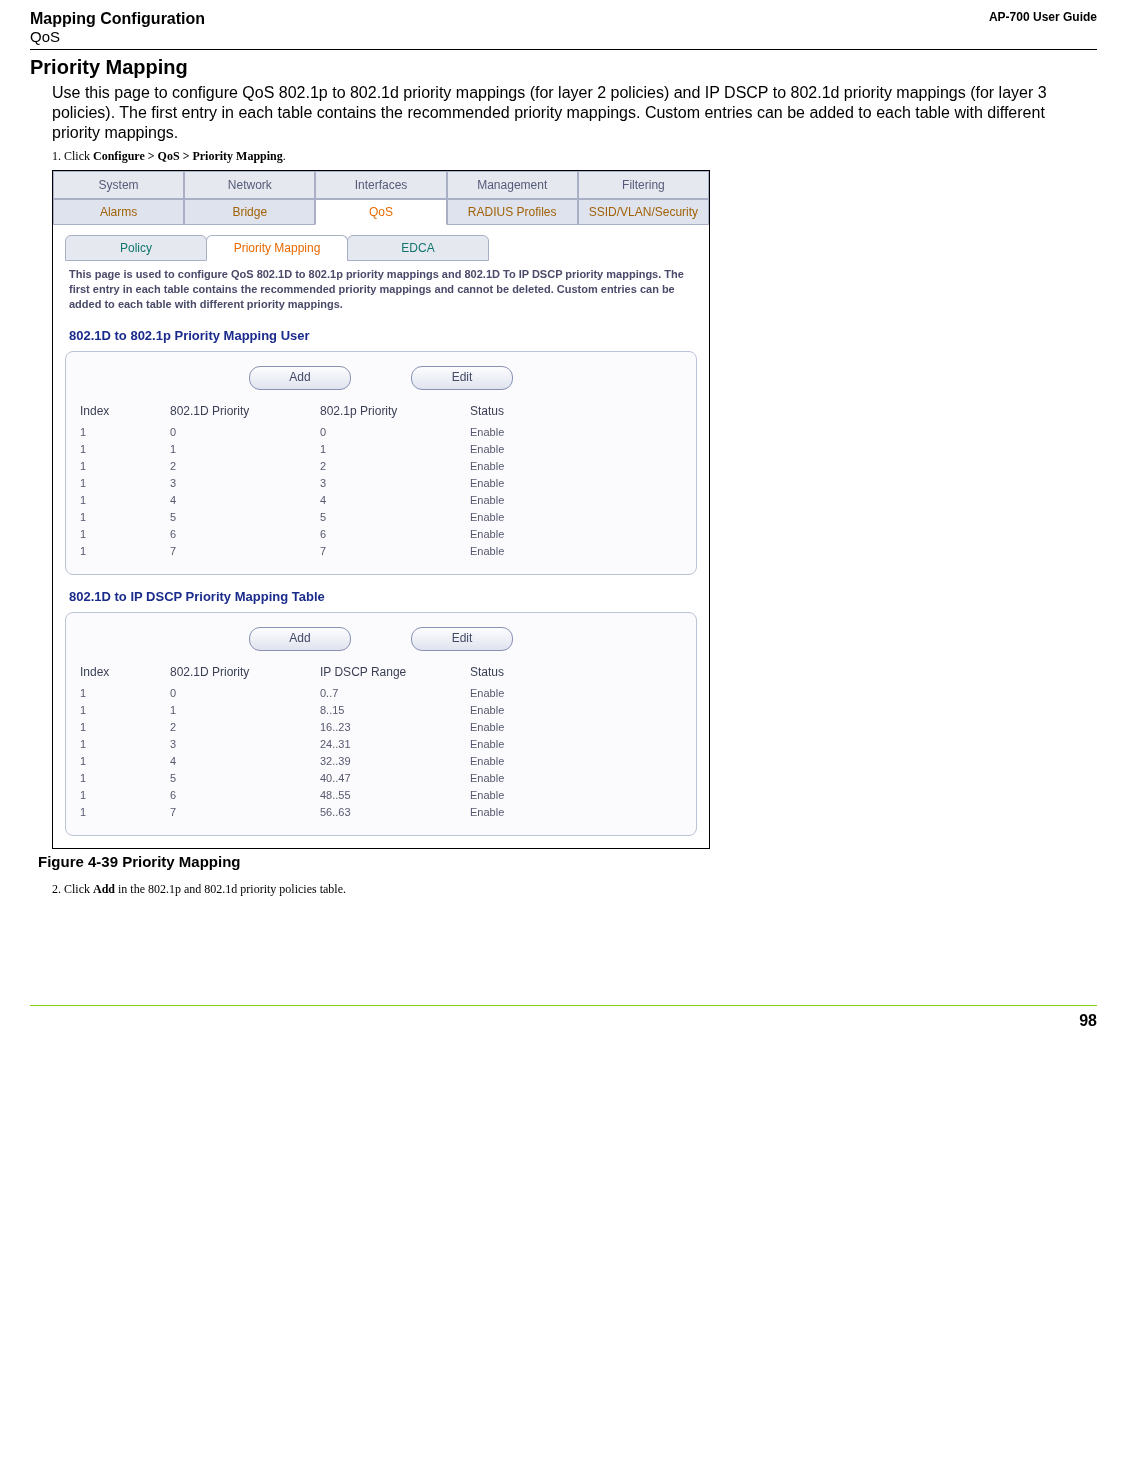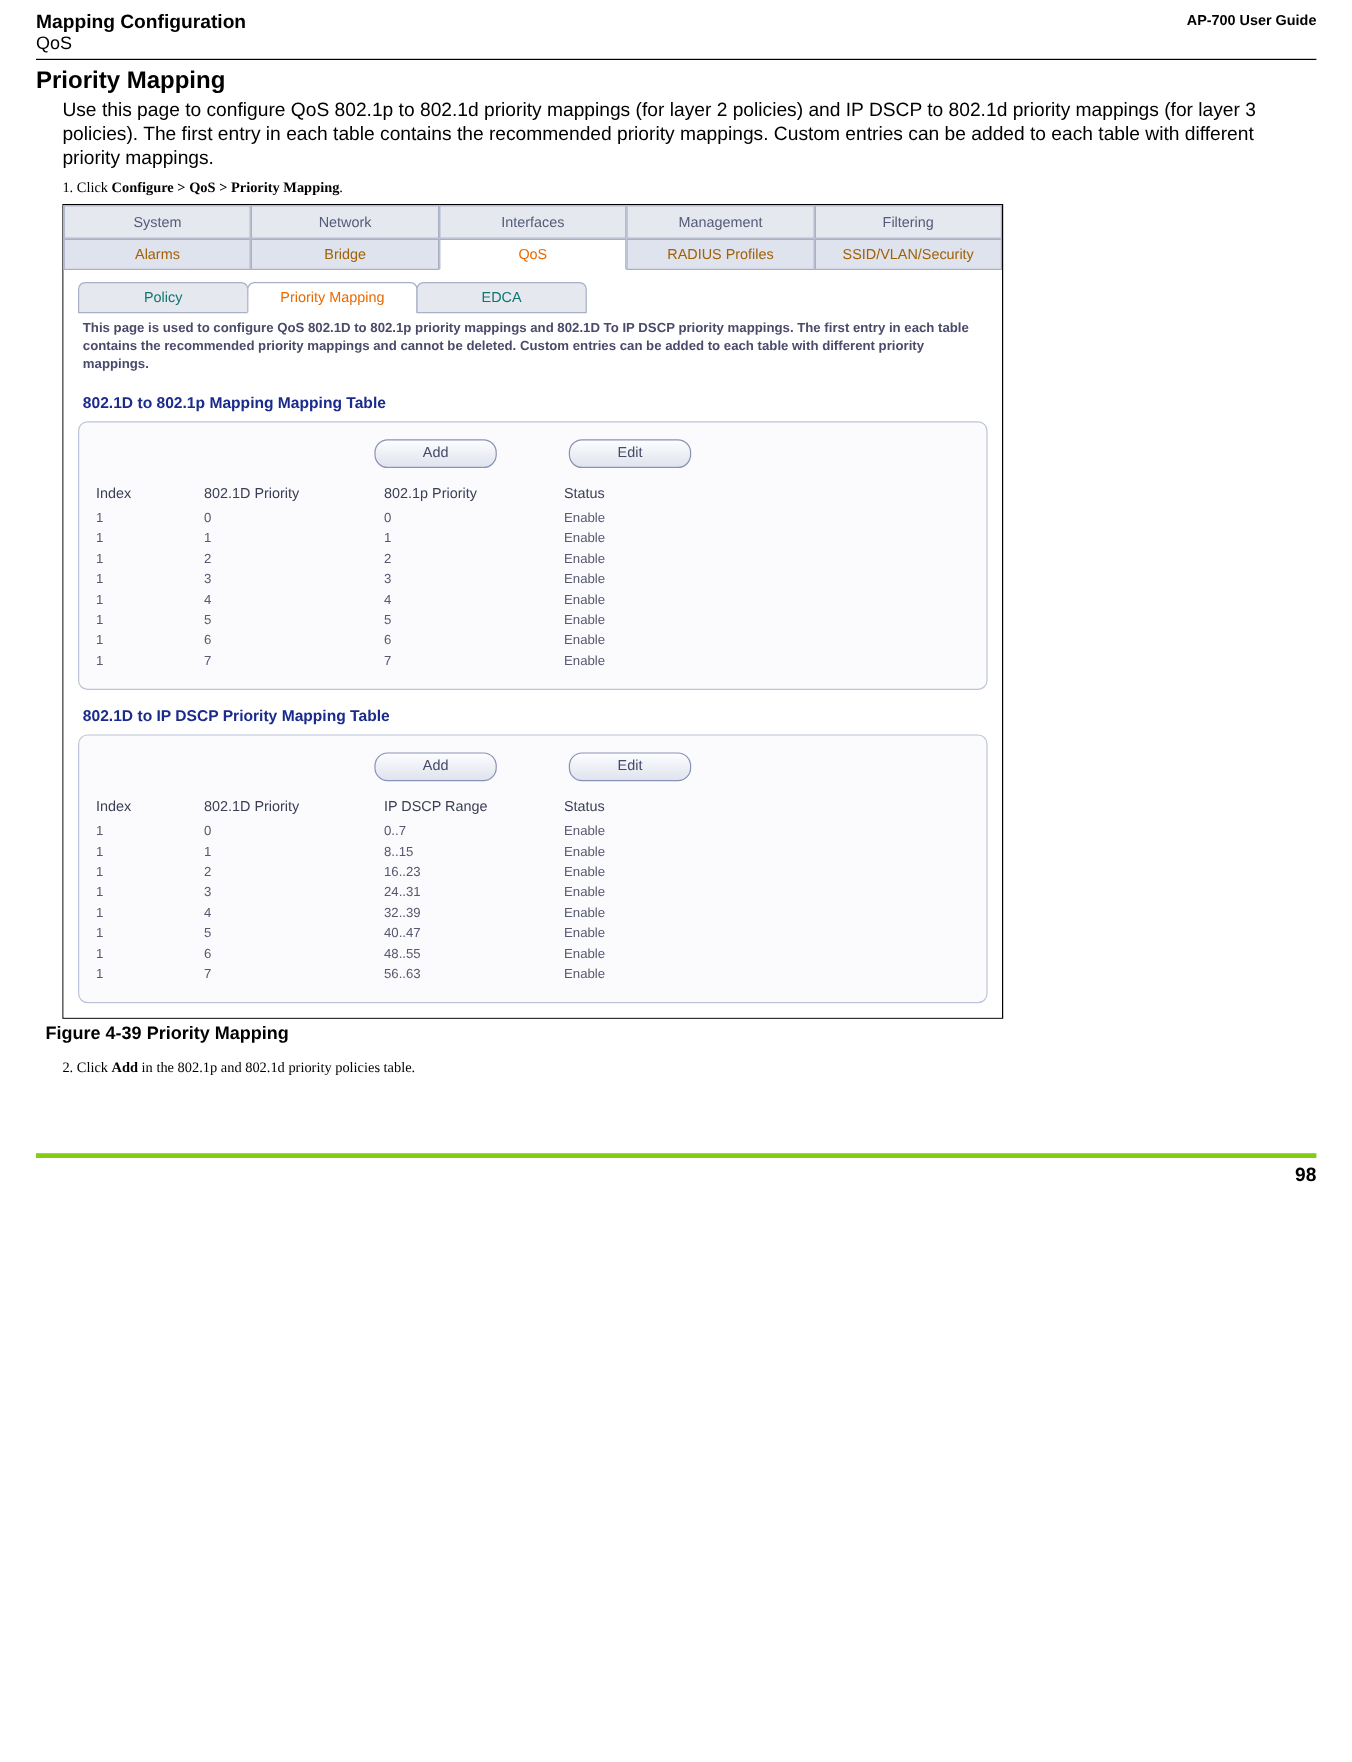--- a/index.html
+++ b/index.html
@@ -29,21 +29,21 @@
   .body-para{
     font-size:16px;line-height:1.25;margin:2px 0 6px 22px;
   }
   .step-para{
     font-size:12px;margin:3px 0 6px 22px;font-family:Liberation Serif, serif;
   }
   .bold{font-weight:bold}
   .shot{
     margin:6px 0 2px 22px;
     border:1px solid #000;
-    width:784px;
+    width:658px;
     background:#fff;
     box-sizing:border-box;
     padding:0;
   }
   .tabrow1{
     display:flex;height:28px;background:#eef0f5;
   }
   .tab1{
     flex:1;text-align:center;font-size:12px;color:#555b77;
     border:1px solid #a9b0c6;border-bottom:1px solid #a9b0c6;
@@ -102,22 +102,22 @@
     width:150px;
   }
   .col.c1{width:90px}
   .dataline{
     display:flex;font-size:11px;color:#55586e;line-height:1.55;
   }
   .caption{
     font-size:15px;font-weight:bold;margin:4px 0 12px 8px;
   }
   .footer{
-    border-top:4px solid #84cc16;text-align:right;font-weight:bold;font-size:16px;
-    padding-top:6px;margin-top:64px;
+    border-top:1px solid #84cc16;text-align:right;font-weight:bold;font-size:16px;
+    padding-top:6px;margin-top:108px;
   }
 </style>
 </head>
 <body>
 
 <div class="page">
   <div class="top-hdr">
     <div>
       <div class="hl">Mapping Configuration</div>
       <div class="hsub">QoS</div>
@@ -151,21 +151,21 @@
 
     <div class="inner">
       <div class="subtabrow">
         <div class="sub">Policy</div>
         <div class="sub active">Priority Mapping</div>
         <div class="sub">EDCA</div>
       </div>
 
       <div class="desc">This page is used to configure QoS 802.1D to 802.1p priority mappings and 802.1D To IP DSCP priority mappings. The first entry in each table contains the recommended priority mappings and cannot be deleted. Custom entries can be added to each table with different priority mappings.</div>
 
-      <div class="tbl-title">802.1D to 802.1p Mapping Mapping Table</div>
+      <div class="tbl-title">802.1D to 802.1p Priority Mapping User</div>
       <div class="panel">
         <div class="btnrow">
           <div class="btn">Add</div>
           <div class="btn">Edit</div>
         </div>
         <div class="datahead">
           <div class="col c1">Index</div>
           <div class="col">802.1D Priority</div>
           <div class="col">802.1p Priority</div>
           <div class="col">Status</div>

